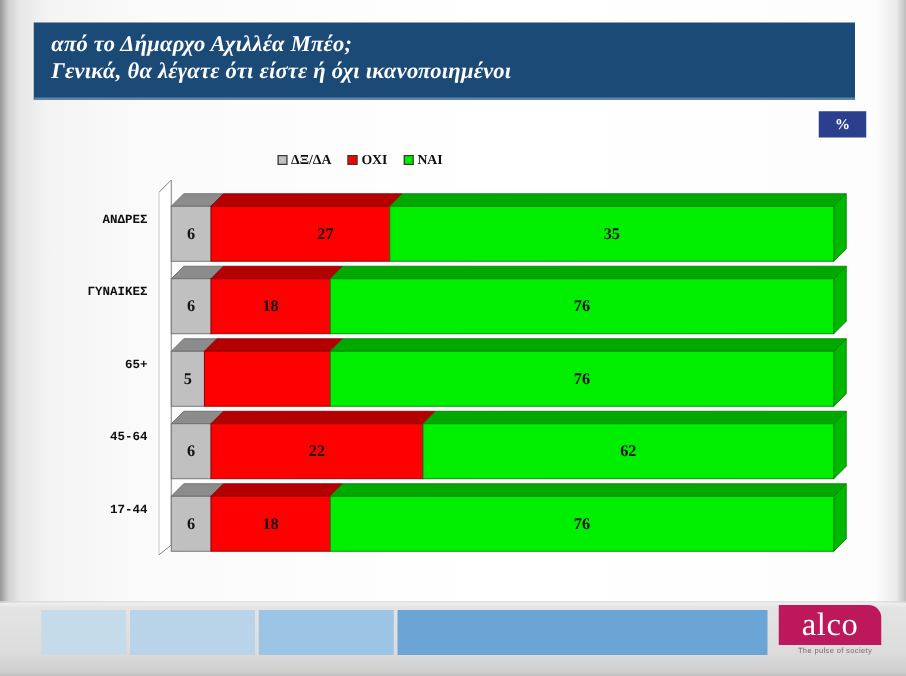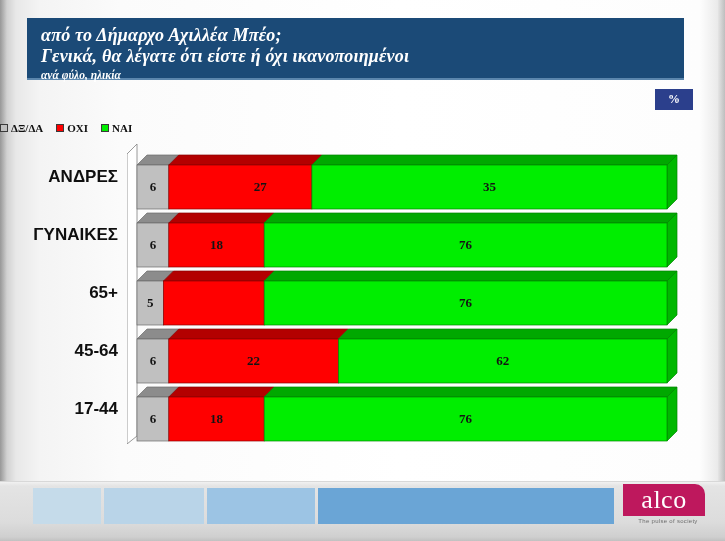--- a/index.html
+++ b/index.html
@@ -71,21 +71,21 @@
     height: 340px;
   }
 
   
   #legend {
     position: absolute;
     left: 0;
     top: 10px;
     width: 576px;
     display: flex;
-    justify-content: flex-start;
+    justify-content: center;
     gap: 13px;
   }
   .legend-item {
     display: flex;
     align-items: center;
     gap: 3px;
     font-size: 11px;
     font-weight: bold;
     color: #101010;
     font-family: "Liberation Serif", serif;
@@ -131,22 +131,22 @@
     color: #141414;
     text-align: center;
     line-height: 44px;
     top: 11px;
     height: 44px;
     pointer-events: none;
   }
 
   .cat-label {
     position: absolute;
-    font-family: Liberation Sans, sans-serif;
-    font-size: 17px;
+    font-family: Liberation Mono, monospace;
+    font-size: 10px;
     font-weight: bold;
     color: #0f0f0f;
     text-align: right;
     width: 110px;
     left: 8px;
     line-height: 44px;
     height: 44px;
   }
 
   
@@ -215,21 +215,20 @@
 </style>
 </head>
 <body>
 
 <div id="left-edge"></div>
 <div id="right-edge"></div>
 
 <div id="title-banner">
   <div id="title-line2">από το Δήμαρχο Αχιλλέα Μπέο;</div>
   <div id="title-line1">Γενικά, θα λέγατε ότι είστε ή όχι ικανοποιημένοι</div>
-  <div id="title-sub">ανά φύλο, ηλικία</div>
 </div>
 
 <div id="pct-badge">%</div>
 
 <div id="chart-area">
 
   <div id="legend">
       <div class="legend-item">
         <span class="legend-swatch" style="background: rgb(192, 192, 192);"></span>
         <span>ΔΞ/ΔΑ</span>

